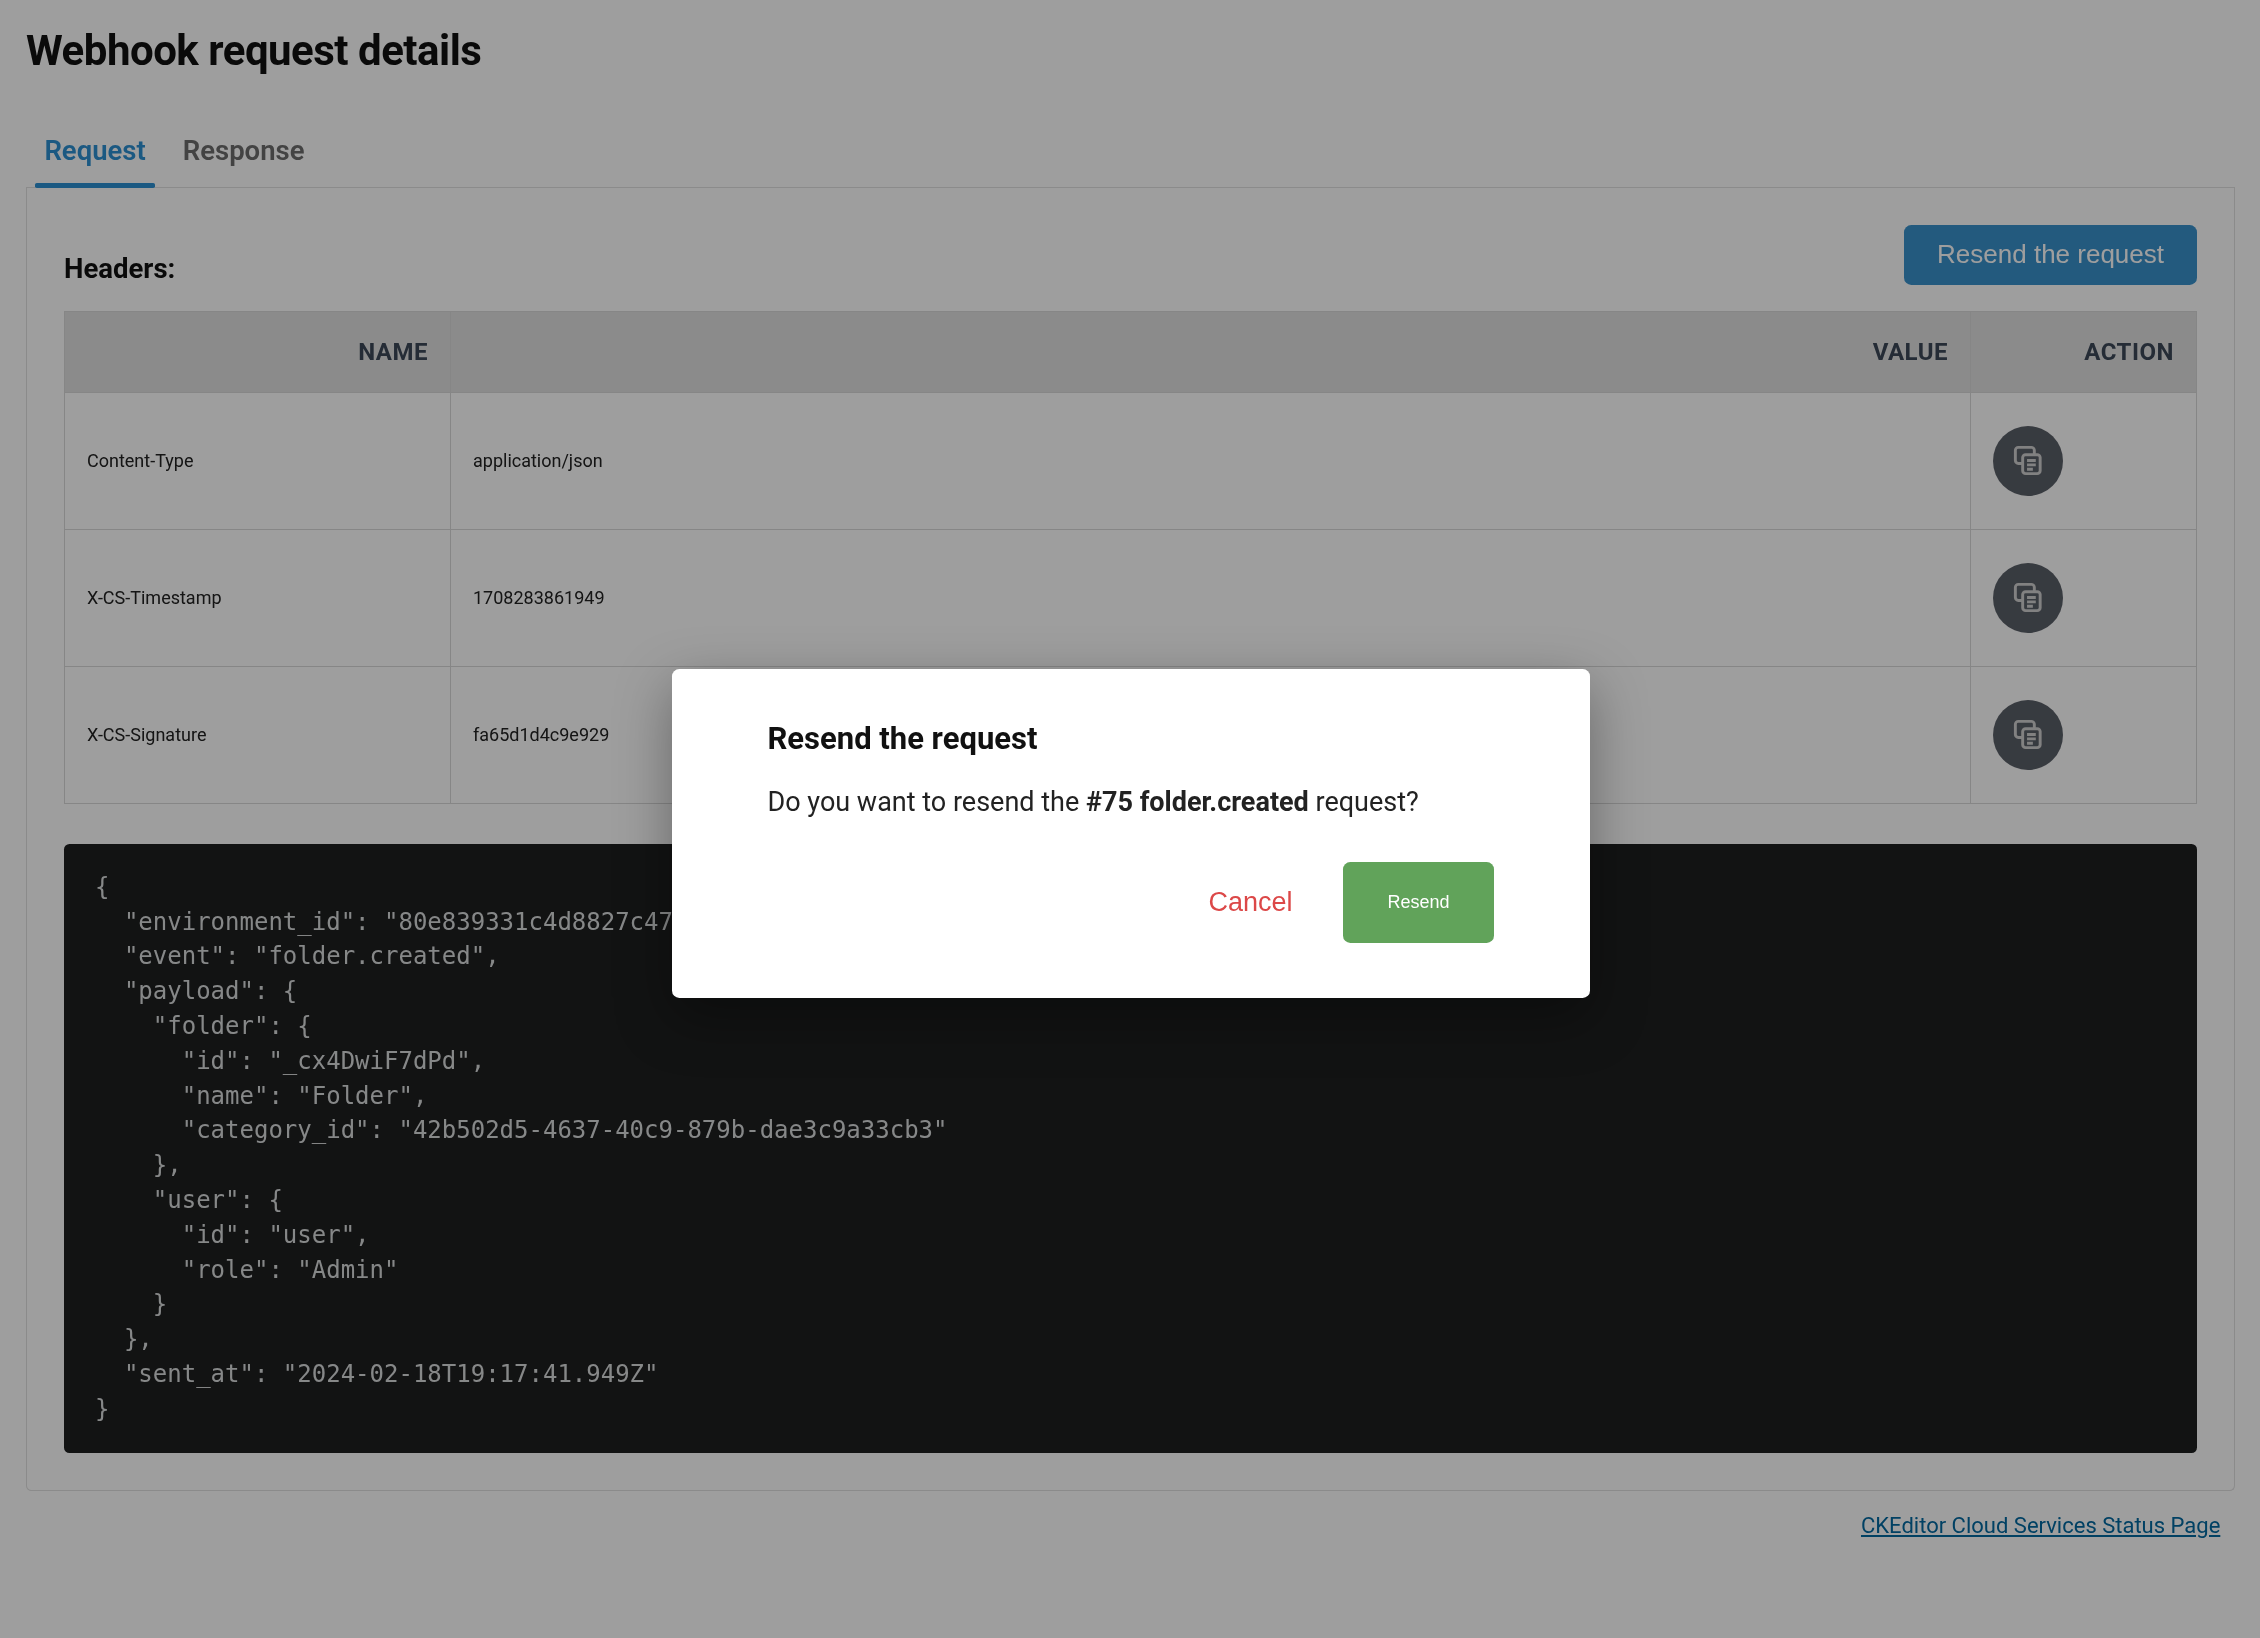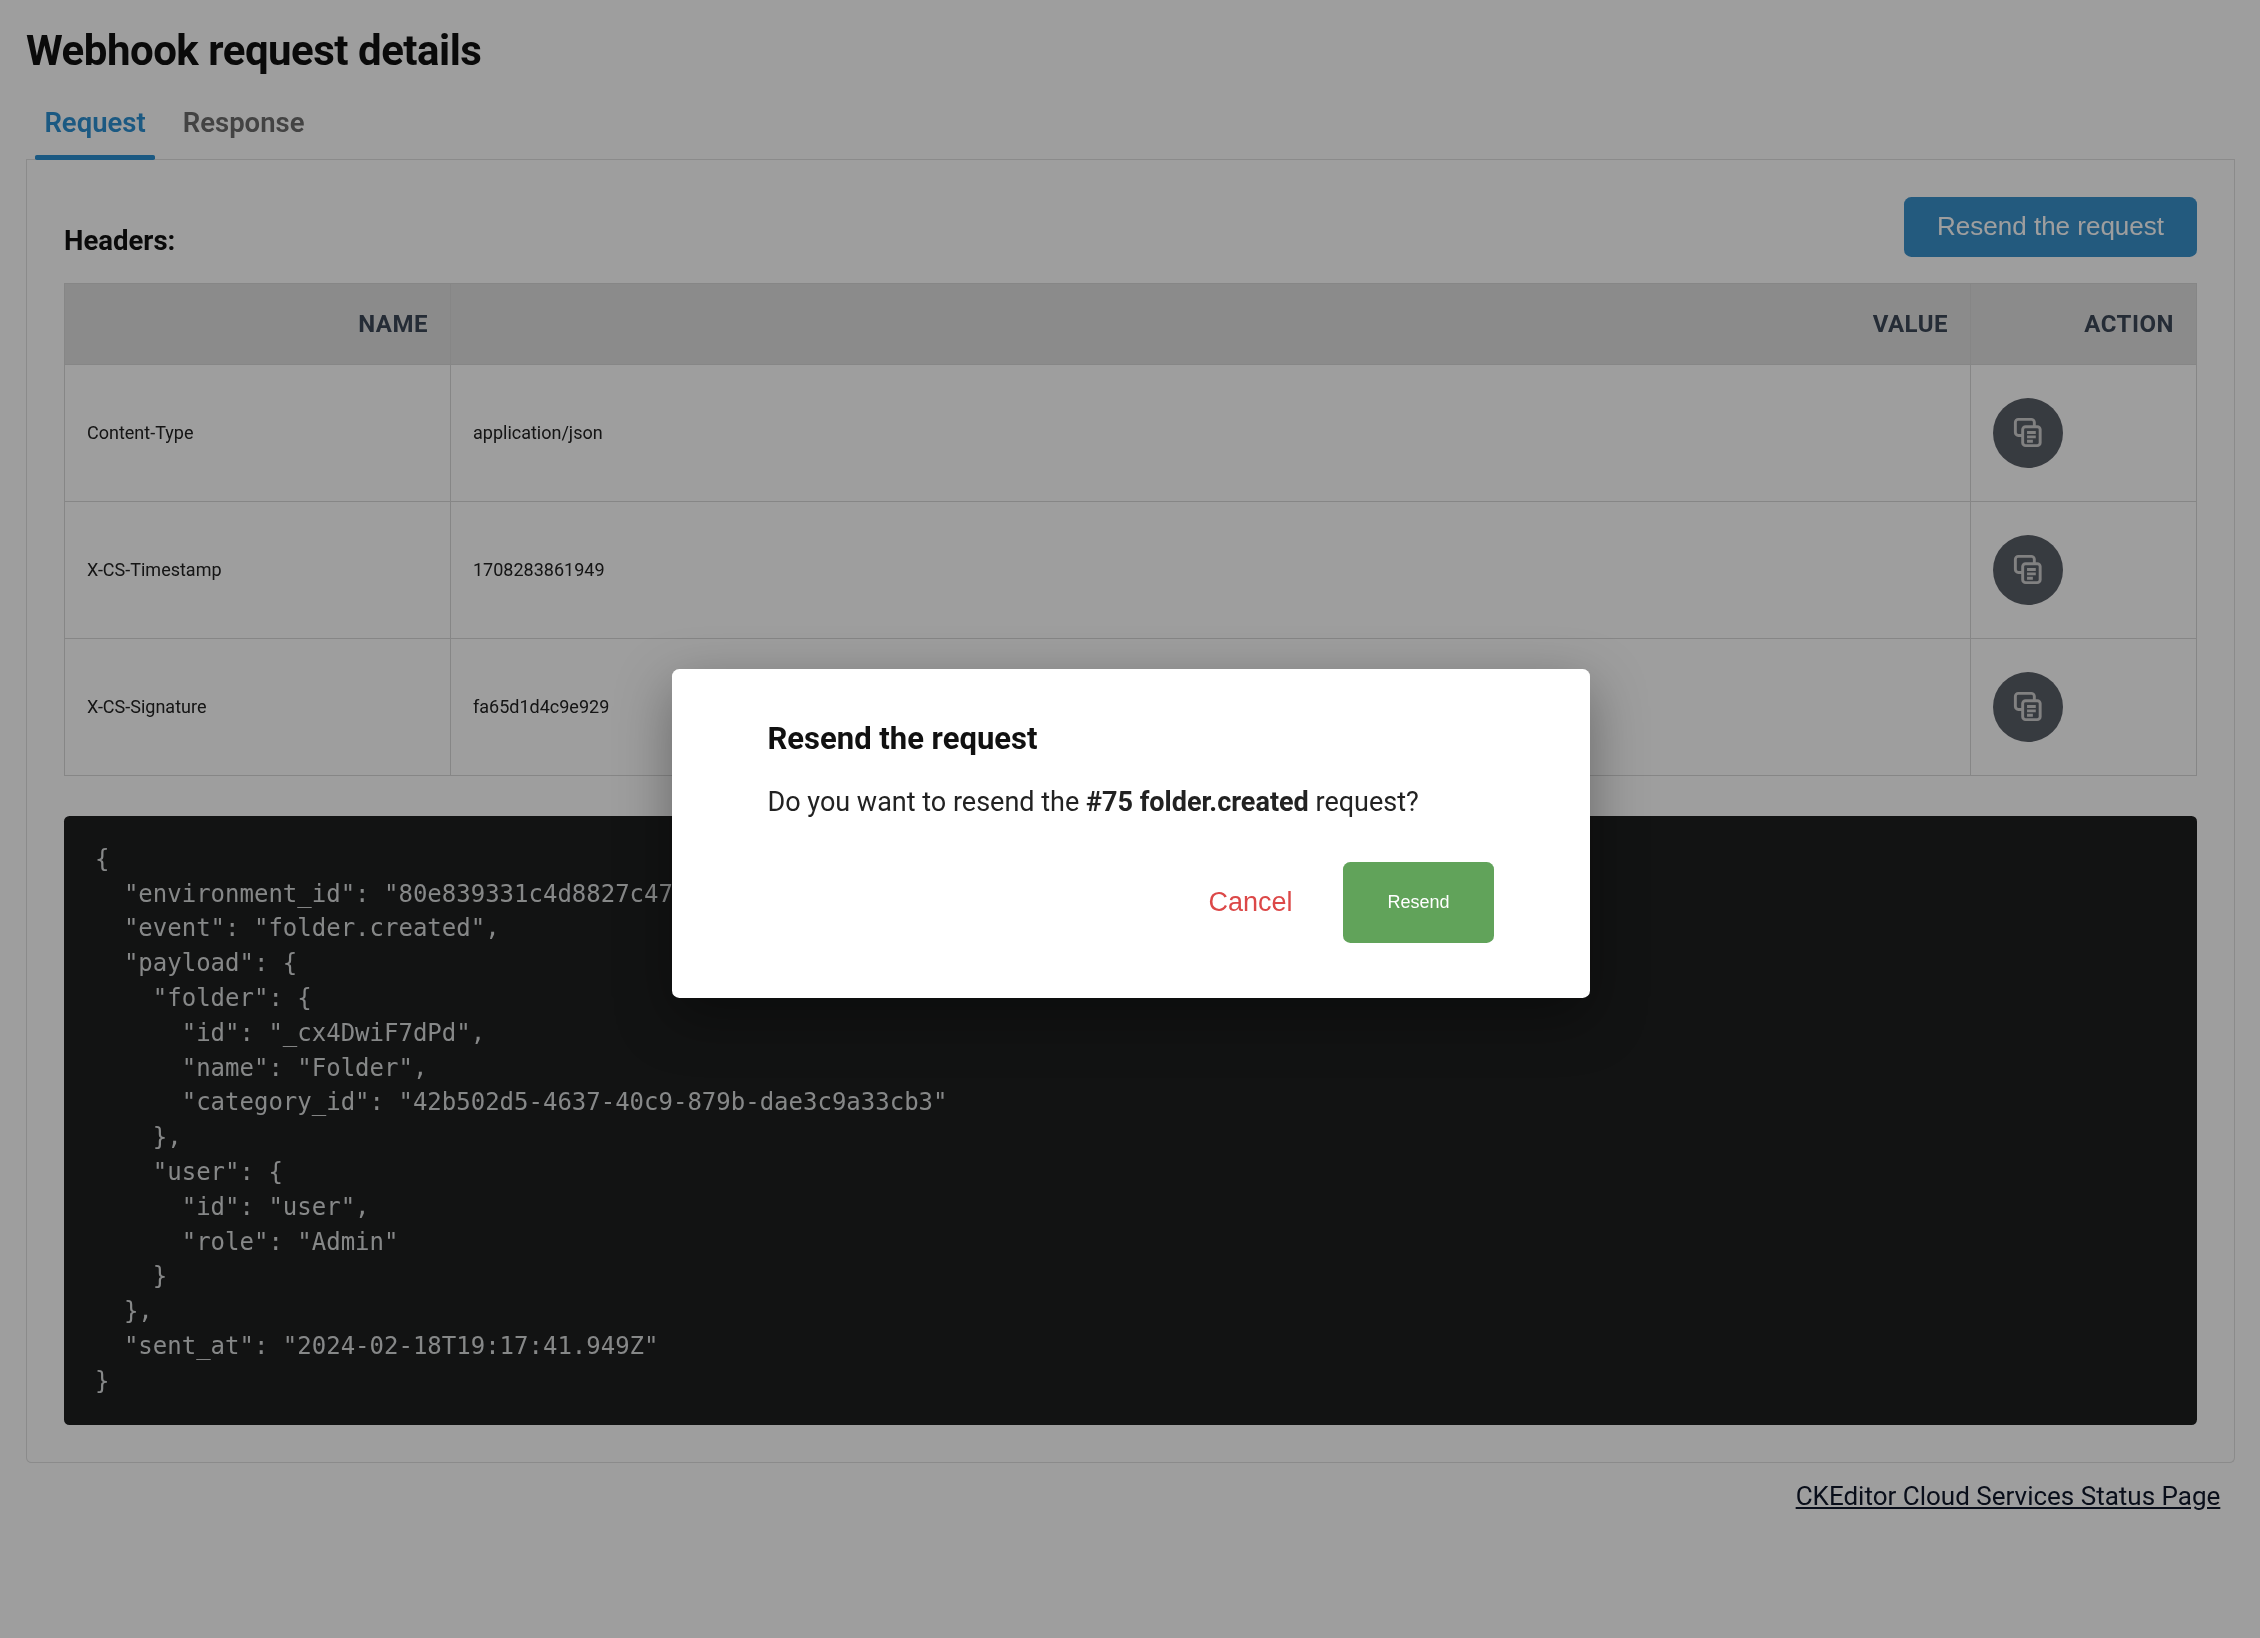--- a/index.html
+++ b/index.html
@@ -11,21 +11,21 @@
     color: #111;
     font-size: 26px;
     position: relative;
   }
   .page {
     padding: 26px;
   }
   h1.page-title {
     font-size: 42px;
     font-weight: 700;
-    margin-bottom: 14px;
+    margin-bottom: 42px;
     letter-spacing: -0.5px;
   }
   .tabs {
     display: flex;
     gap: 37px;
     border-bottom: 1.8px solid #e0e0e0;
     padding-left: 18.4px;
   }
   .tab {
     padding: 16.5px 0 20px 0;
@@ -126,22 +126,22 @@
     font-size: 24px;
     line-height: 1.45;
     white-space: pre;
     overflow: hidden;
   }
   .footer-link {
     text-align: right;
     padding: 18.4px 14.7px 0 0;
   }
   .footer-link a {
-    color: #0f172a;
-    font-size: 26px;
+    color: #0369a1;
+    font-size: 22px;
     text-decoration: underline;
   }
 
   
   .overlay {
     position: absolute;
     inset: 0;
     background: rgba(0,0,0,0.38);
     display: flex;
     align-items: flex-start;

